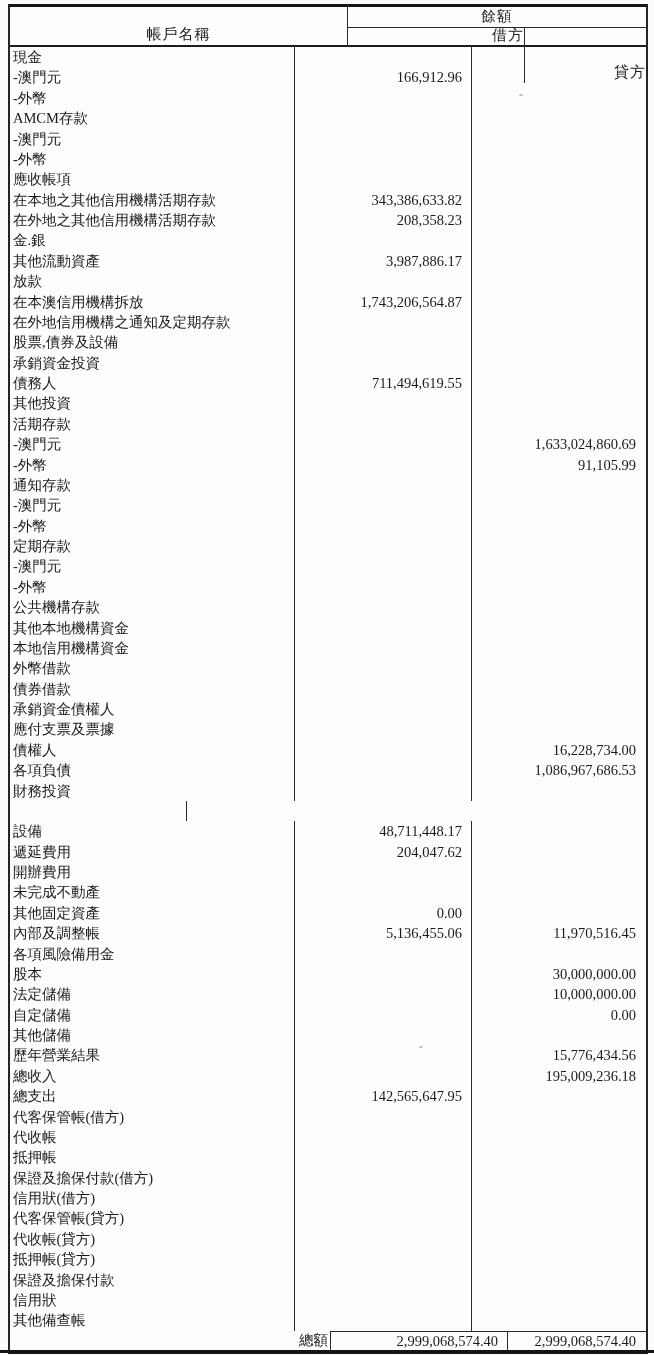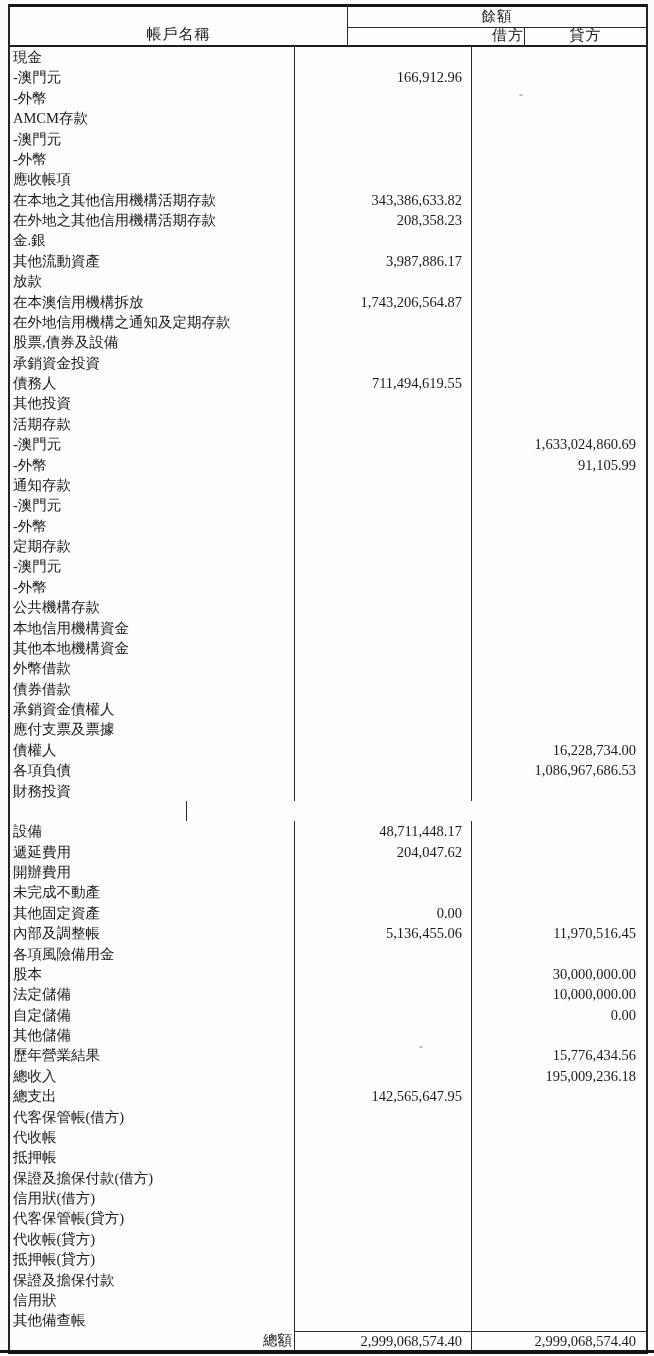--- a/index.html
+++ b/index.html
@@ -29,33 +29,33 @@
     display:flex;align-items:flex-end;justify-content:center;
     padding-bottom:1px;font-size:15px;letter-spacing:1px;
   }
   .th-right{flex:1;display:flex;flex-direction:column;font-family:Liberation Mono, monospace;}
   .th-balance{
     height:21px;line-height:20px;text-align:center;
     border-bottom:1.5px solid #2a2a2a;font-size:14.5px;letter-spacing:1px;
   }
   .th-dc{flex:1;display:flex;font-size:15px;}
   .th-debit{width:177px;border-right:1.5px solid #2a2a2a;text-align:right;line-height:18px;letter-spacing:1px;}
-  .th-credit{flex:1;text-align:center;line-height:18px;letter-spacing:1px;}
+  .th-credit{flex:1;text-align:right;line-height:18px;letter-spacing:1px;margin-top:37px;}
 
   
   .rows{display:flex;flex-direction:column;}
   .row{display:flex;height:20.38px;line-height:20.38px;font-size:14.5px;}
   .cell{overflow:hidden;white-space:nowrap;}
   .cell.name{width:285px;border-right:1.5px solid #2a2a2a;padding-left:3px;}
   .cell.debit{width:177px;border-right:1.5px solid #2a2a2a;text-align:right;padding-right:9px;}
   .cell.credit{flex:1;text-align:right;padding-right:10px;}
 
   
   .trow{display:flex;height:21px;line-height:19px;font-size:14.5px;}
-  .t-label{width:285px;border-right:1.5px solid #2a2a2a;text-align:right;padding-right:2px;}
+  .t-label{width:321px;border-right:1.5px solid #2a2a2a;text-align:right;padding-right:2px;}
   .t-debit{width:177px;border-top:1.5px solid #2a2a2a;border-right:1.5px solid #2a2a2a;text-align:right;padding-right:9px;}
   .t-credit{flex:1;border-top:1.5px solid #2a2a2a;text-align:right;padding-right:10px;}
 
   
   .bottom-rule{position:absolute;left:0;top:1350px;width:654px;height:3px;background:#141414;}
   
   .speck1{position:absolute;left:519px;top:94px;width:4px;height:2px;background:#b9b9b4;border-radius:50%;}
   .speck2{position:absolute;left:419px;top:1046px;width:4px;height:2px;background:#c2c2bd;border-radius:50%;}
 </style>
 </head>
@@ -239,27 +239,27 @@
     <div class="cell credit"></div>
   </div>
 
   <div class="row">
     <div class="cell name">公共機構存款</div>
     <div class="cell debit"></div>
     <div class="cell credit"></div>
   </div>
 
   <div class="row">
+    <div class="cell name">其他本地機構資金</div>
+    <div class="cell debit"></div>
+    <div class="cell credit"></div>
+  </div>
+
+  <div class="row">
     <div class="cell name">本地信用機構資金</div>
-    <div class="cell debit"></div>
-    <div class="cell credit"></div>
-  </div>
-
-  <div class="row">
-    <div class="cell name">其他本地機構資金</div>
     <div class="cell debit"></div>
     <div class="cell credit"></div>
   </div>
 
   <div class="row">
     <div class="cell name">外幣借款</div>
     <div class="cell debit"></div>
     <div class="cell credit"></div>
   </div>
 

